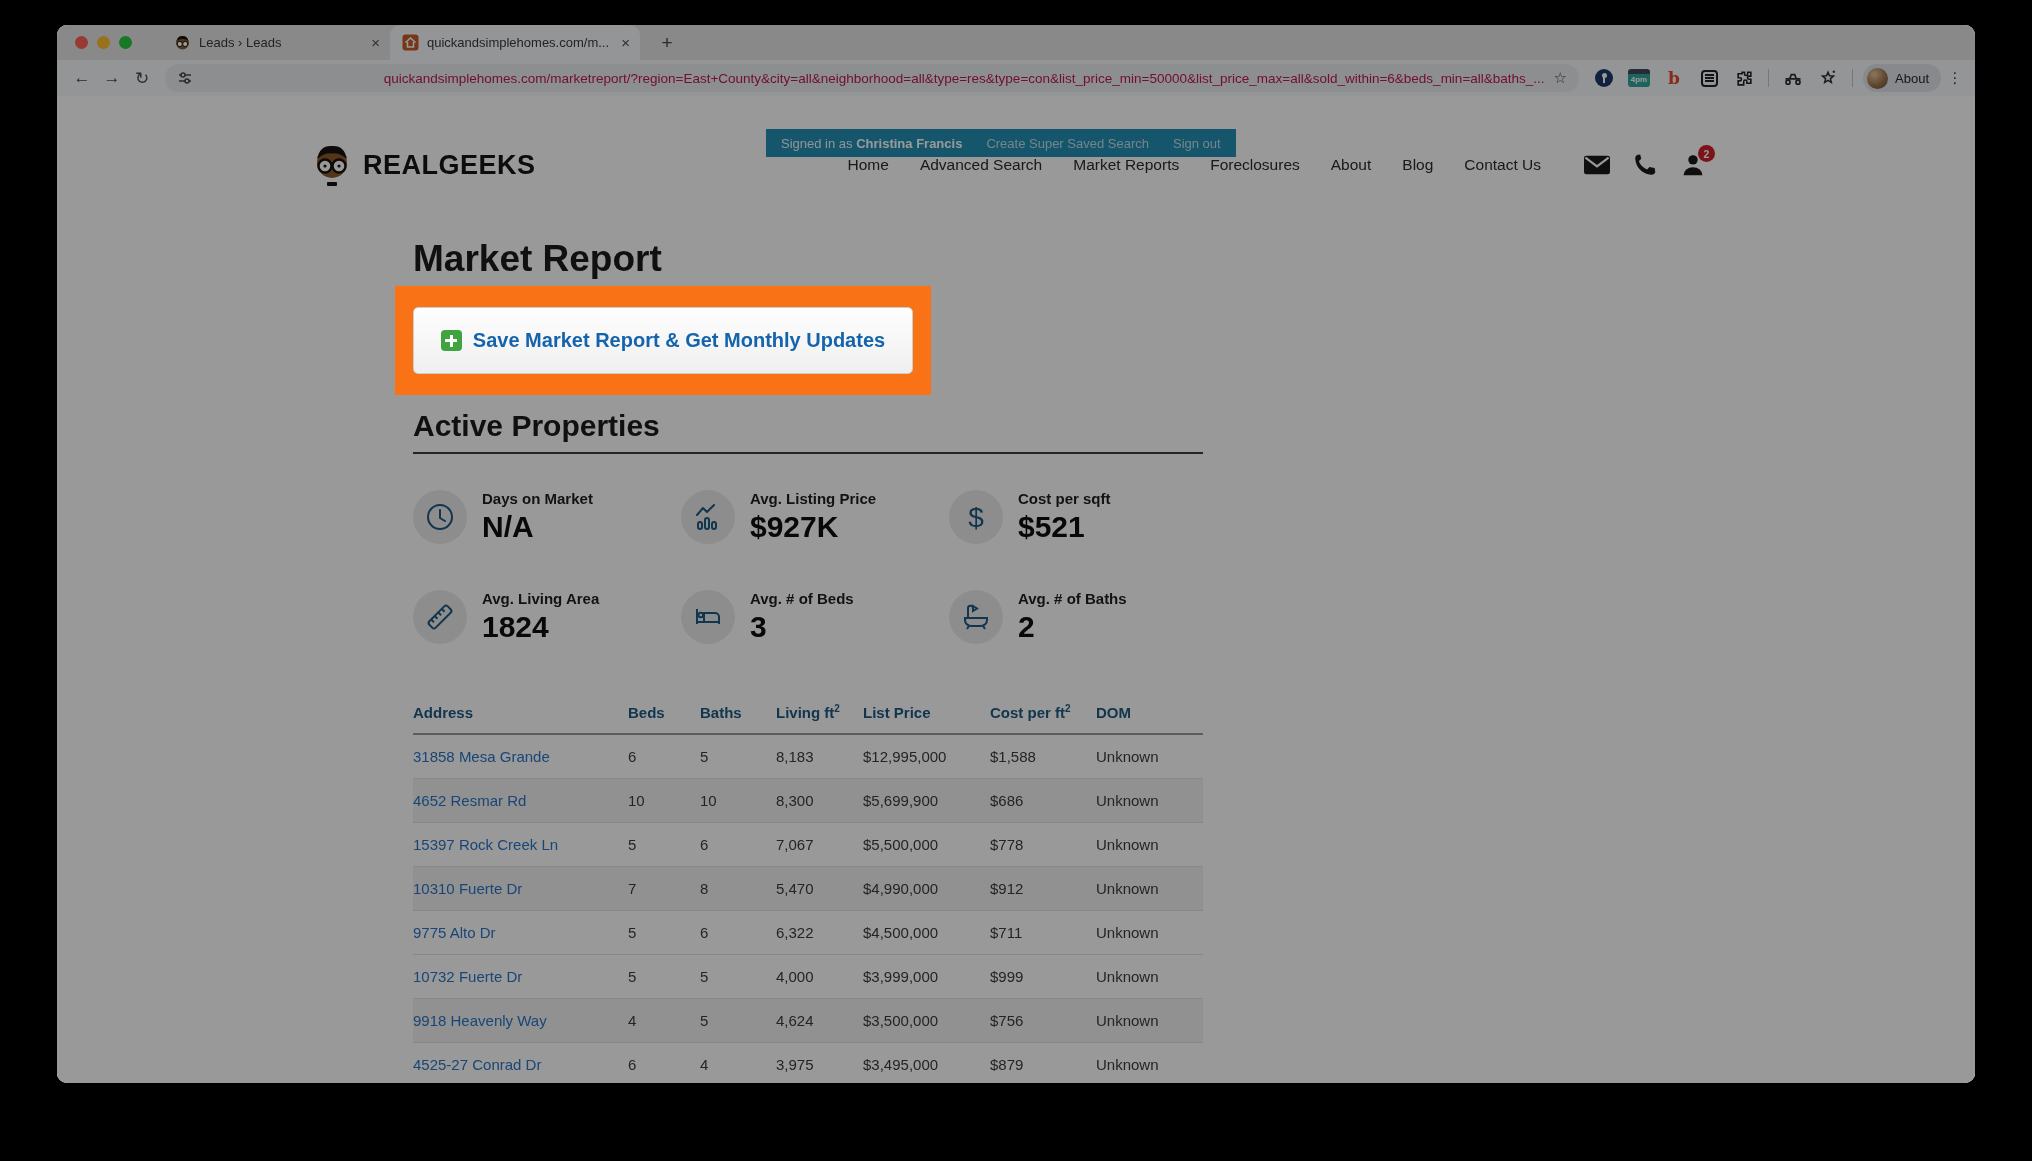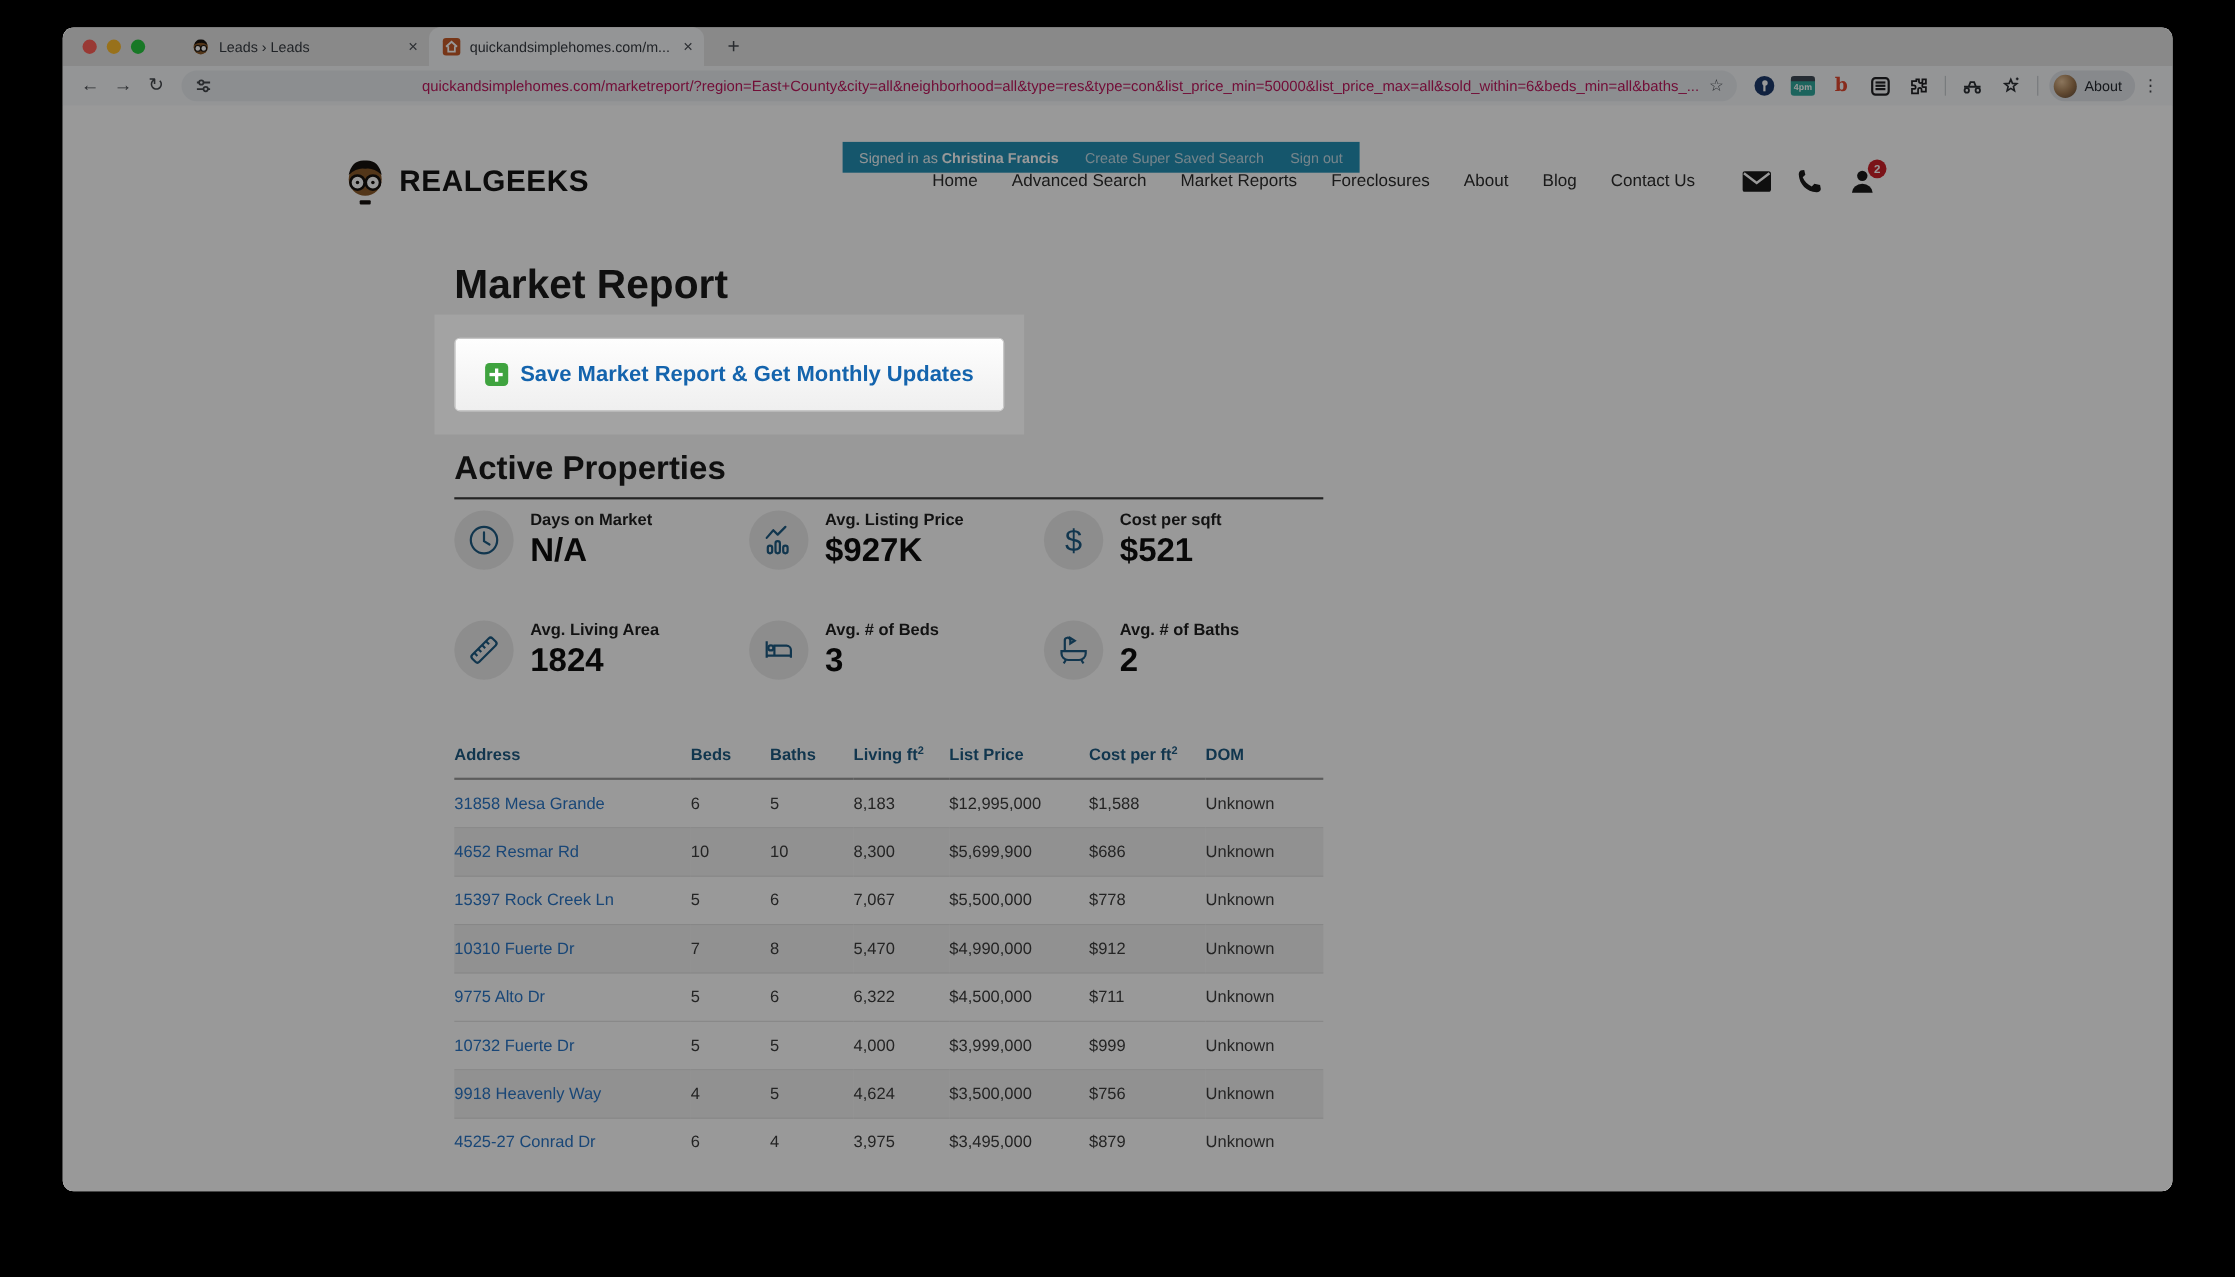--- a/index.html
+++ b/index.html
@@ -62,31 +62,31 @@
   .brand-text { font-size:27px; font-weight:900; letter-spacing:0.5px; color:#141414; text-transform:uppercase; }
   .main-nav { margin-left:auto; display:flex; align-items:center; gap:31px; font-size:15.5px; color:#2c2c2c; }
   .nav-icons { display:flex; align-items:center; gap:22px; margin-left:12px; }
   .nav-ic { position:relative; width:26px; height:26px; display:flex; align-items:center; justify-content:center; }
   .notif-badge { position:absolute; top:-7px; right:-9px; min-width:17px; height:17px; border-radius:9px;
                  background:#ce2029; color:#fff; font-size:10.5px; font-weight:bold;
                  display:flex; align-items:center; justify-content:center; padding:0 4px; }
   .main-col { margin-left:117px; width:790px; }
   .page-title { margin-top:50px; font-size:37px; font-weight:bold; color:#1b1b1b; }
   .spotlight { position:relative; z-index:50; margin:6px 0 0 -18px; width:536px; padding:21px 18px;
-               background:#a3a3a3; box-shadow:0 0 0 3000px rgba(0,0,0,0.40); }
+               background:#f97316; box-shadow:0 0 0 3000px rgba(0,0,0,0.40); }
   .save-btn { width:100%; height:67px; border:1px solid #cdcdcd; border-radius:5px;
               background:linear-gradient(#fefefe,#efefef); display:flex; align-items:center; justify-content:center;
               gap:11px; font-size:20px; font-weight:bold; color:#1464ad; cursor:pointer; }
   .plus-badge { width:21px; height:21px; background:#3fa33f; border-radius:4px; position:relative; flex:0 0 auto; }
   .plus-badge:before { content:""; position:absolute; left:4.5px; top:9px; width:12px; height:3px; background:#fff; }
   .plus-badge:after  { content:""; position:absolute; left:9px; top:4.5px; width:3px; height:12px; background:#fff; }
   .section-title { margin-top:14px; font-size:30px; font-weight:bold; color:#1b1b1b;
                    padding-bottom:9px; border-bottom:2px solid #3d3d3d; }
   
-  .stats-grid { display:grid; grid-template-columns:268px 268px 254px; row-gap:46px; padding-top:10px; }
+  .stats-grid { display:grid; grid-template-columns:268px 268px 254px; row-gap:46px; padding-top:36px; }
   .stat { display:flex; align-items:center; }
   .stat-icon { width:54px; height:54px; border-radius:50%; background:#ececec; flex:0 0 auto;
                display:flex; align-items:center; justify-content:center; margin-right:15px; }
   .stat-label { font-size:15px; font-weight:bold; color:#1f1f1f; }
   .stat-value { font-size:30px; font-weight:bold; color:#0e0e0e; margin-top:3px; }
   
   table.listings { margin-top:55px; width:790px; border-collapse:collapse; table-layout:fixed; font-size:15px; }
   .listings th { text-align:left; color:#1d5a82; font-weight:bold; font-size:15px;
                  padding:4px 0 12px; border-bottom:2px solid #9a9a9a; }
   .listings th sup, .listings td sup { font-size:10px; }

